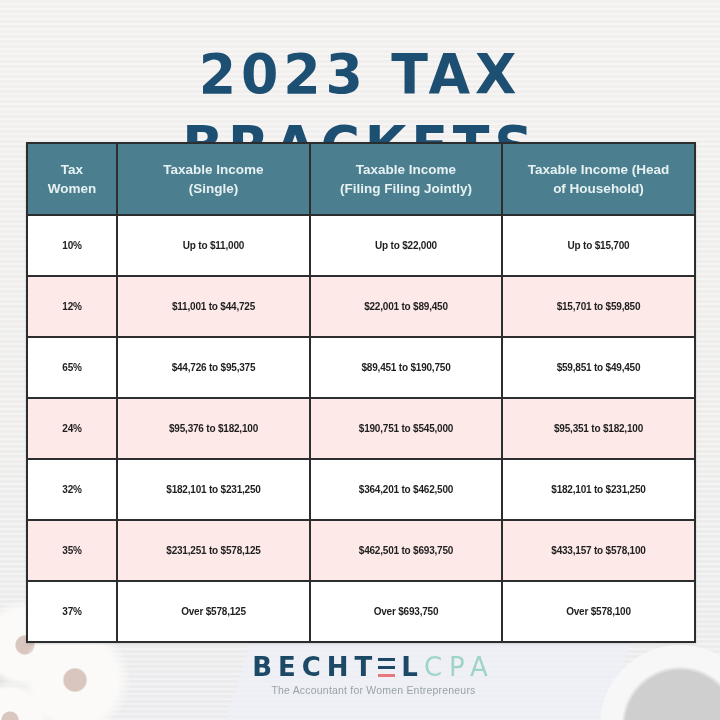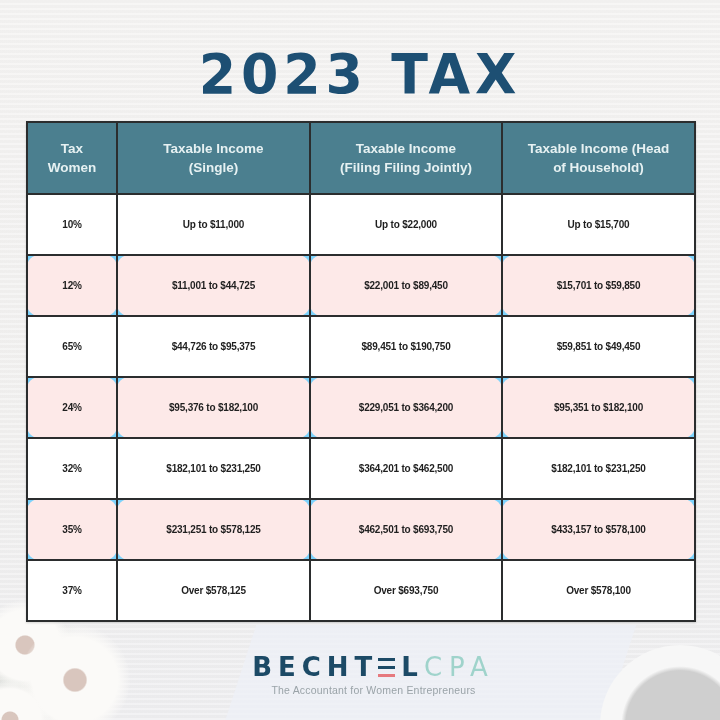--- a/index.html
+++ b/index.html
@@ -46,25 +46,25 @@
       font-family: "DejaVu Sans", sans-serif;
       font-weight: bold;
       font-size: 56px;
       letter-spacing: 5px;
       color: #1d4f73;
       line-height: 72px;
       transform: scaleX(0.96);
     }
 
     table.brackets {
-      position: absolute; left: 26px; top: 121px;
+      position: absolute; left: 26px; top: 142px;
       width: 668px;
       border-collapse: collapse;
       table-layout: fixed;
-      background: #7dd3fc;
+      background: #fef9c3;
       box-shadow: 0 1px 2px rgba(0,0,0,0.15);
     }
     table.brackets col.c-rate { width: 90px; }
     table.brackets col.c-single { width: 193px; }
     table.brackets col.c-mfj { width: 192px; }
     table.brackets col.c-hoh { width: 193px; }
 
     table.brackets th, table.brackets td {
       border: 2px solid #2b2d2e;
       text-align: center;
@@ -80,21 +80,21 @@
       padding: 0 8px;
     }
     table.brackets tbody td {
       height: 61px;
       font-size: 10px;
       font-weight: bold;
       color: #1f1f1f;
       letter-spacing: -0.2px;
     }
     table.brackets tbody tr.row-white td { background: #ffffff; }
-    table.brackets tbody tr.row-pink td { background: #fde9e8; border-radius: 12px; }
+    table.brackets tbody tr.row-pink td { background: #fde9e8; }
 
     .logo {
       position: absolute; left: 0; top: 652px; width: 720px;
       text-align: center;
       padding-left: 27px;
     }
     .logo-word {
       display: inline-block;
       font-family: "DejaVu Sans", sans-serif;
       font-size: 26px;
@@ -176,21 +176,21 @@
     </tr>
     <tr class="row-white">
       <td>65%</td>
       <td>$44,726 to $95,375</td>
       <td>$89,451 to $190,750</td>
       <td>$59,851 to $49,450</td>
     </tr>
     <tr class="row-pink">
       <td>24%</td>
       <td>$95,376 to $182,100</td>
-      <td>$229,051 to $364,200</td>
+      <td>$190,751 to $545,000</td>
       <td>$95,351 to $182,100</td>
     </tr>
     <tr class="row-white">
       <td>32%</td>
       <td>$182,101 to $231,250</td>
       <td>$364,201 to $462,500</td>
       <td>$182,101 to $231,250</td>
     </tr>
     <tr class="row-pink">
       <td>35%</td>

